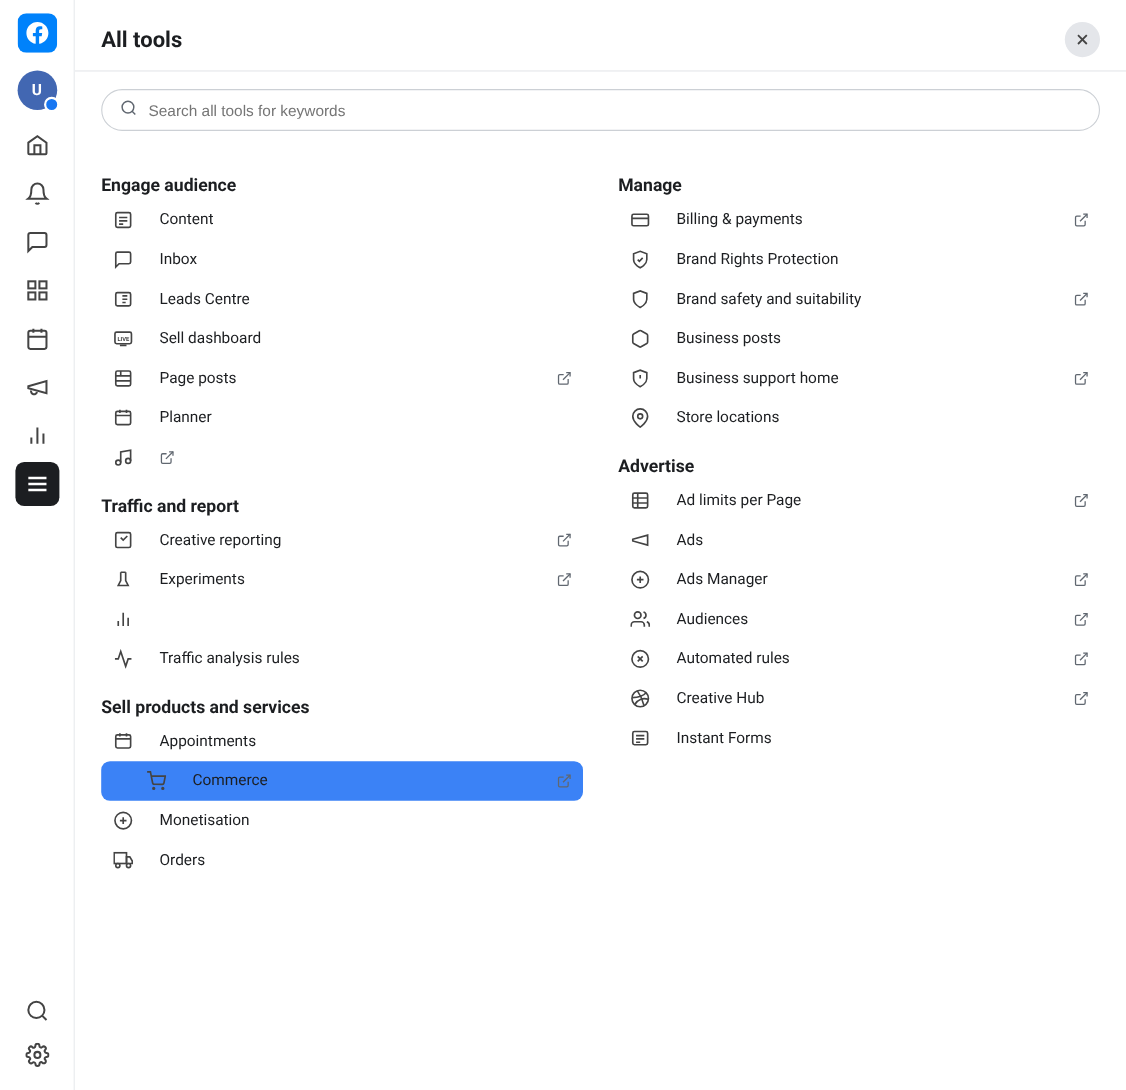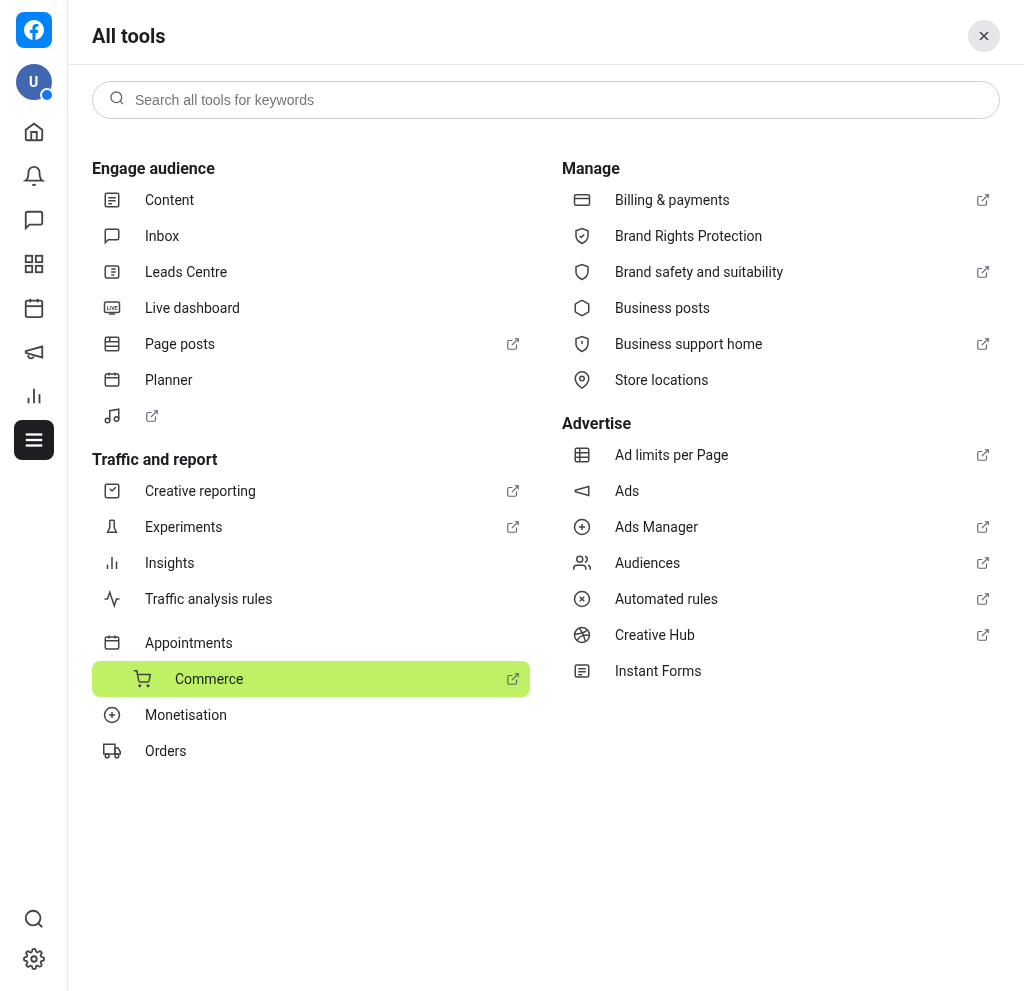--- a/index.html
+++ b/index.html
@@ -154,21 +154,21 @@
     .tool-item {
       display: flex;
       align-items: center;
       gap: 23px;
       padding: 8px 10px;
       border-radius: 8px;
       cursor: pointer;
       color: #1c1e21;
       font-size: 14px;
     }
-    .tool-item.highlighted { background: #bef264; padding-left: 40px; }
+    .tool-item.highlighted { background: #3b82f6; padding-left: 40px; }
     .tool-icon {
       width: 20px;
       height: 20px;
       flex-shrink: 0;
       display: flex;
       align-items: center;
       justify-content: center;
       color: #444;
     }
     .tool-icon svg { width: 18px; height: 18px; }
@@ -343,21 +343,21 @@
         </div>
 
         <div class="tool-item">
           <span class="tool-icon">
             <svg viewBox="0 0 24 24" fill="none" stroke="currentColor" stroke-width="2">
                 <rect x="2" y="4" width="20" height="14" rx="2"></rect>
                 <line x1="8" y1="20" x2="16" y2="20"></line>
                 <text x="5" y="15" font-size="7" fill="currentColor" stroke="none" font-weight="bold">LIVE</text>
               </svg>
           </span>
-          <span class="tool-name">Live dashboard</span>
+          <span class="tool-name">Sell dashboard</span>
         </div>
 
         <div class="tool-item">
           <span class="tool-icon">
             <svg viewBox="0 0 24 24" fill="none" stroke="currentColor" stroke-width="2">
                 <rect x="3" y="3" width="18" height="18" rx="2"></rect>
                 <line x1="3" y1="9" x2="21" y2="9"></line>
                 <line x1="3" y1="15" x2="21" y2="15"></line>
                 <line x1="9" y1="3" x2="9" y2="9"></line>
               </svg>
@@ -429,33 +429,33 @@
             </svg>
         </div>
         <div class="tool-item">
           <span class="tool-icon">
             <svg viewBox="0 0 24 24" fill="none" stroke="currentColor" stroke-width="2">
                 <line x1="18" y1="20" x2="18" y2="10"></line>
                 <line x1="12" y1="20" x2="12" y2="4"></line>
                 <line x1="6" y1="20" x2="6" y2="14"></line>
               </svg>
           </span>
-          <span class="tool-name">Insights</span>
         </div>
         <div class="tool-item">
           <span class="tool-icon">
             <svg viewBox="0 0 24 24" fill="none" stroke="currentColor" stroke-width="2">
                 <polyline points="22 12 18 12 15 21 9 3 6 12 2 12"></polyline>
               </svg>
           </span>
           <span class="tool-name">Traffic analysis rules</span>
         </div>
       </div>
 
       <div class="section">
+        <div class="section-title">Sell products and services</div>
         <div class="tool-item">
           <span class="tool-icon">
             <svg viewBox="0 0 24 24" fill="none" stroke="currentColor" stroke-width="2">
                 <rect x="3" y="4" width="18" height="16" rx="2"></rect>
                 <line x1="3" y1="9" x2="21" y2="9"></line>
                 <line x1="8" y1="2" x2="8" y2="6"></line>
                 <line x1="16" y1="2" x2="16" y2="6"></line>
               </svg>
           </span>
           <span class="tool-name">Appointments</span>

